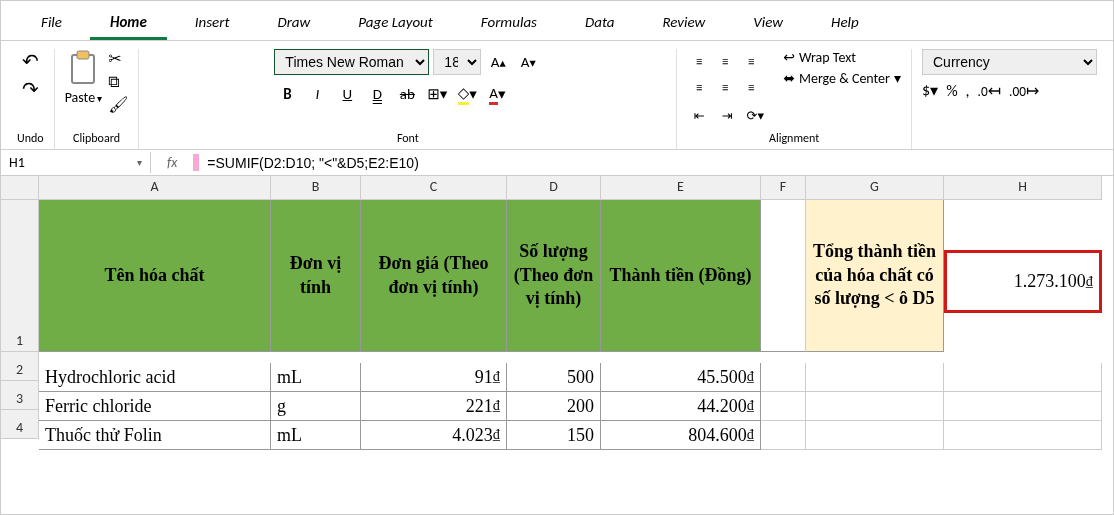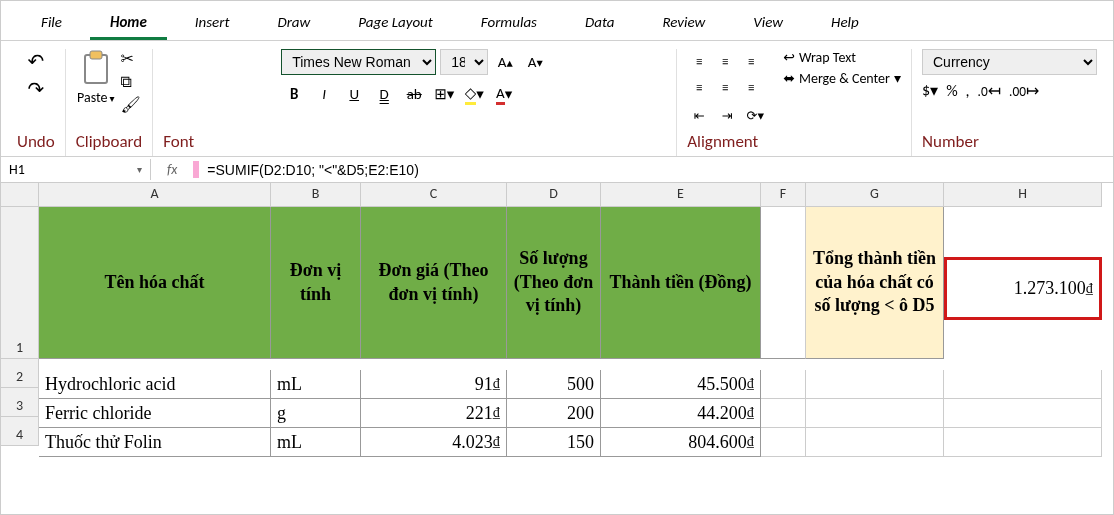--- a/index.html
+++ b/index.html
@@ -8,21 +8,21 @@
 
 .ribbon-tabs { display: flex; padding: 6px 20px 0; gap: 8px; border-bottom: 1px solid #d0d0d0; }
 .ribbon-tab { padding: 6px 20px; cursor: pointer; font-size: 15px; font-style: italic; }
 .ribbon-tab.active { font-weight: 600; border-bottom: 3px solid #107c41; }
 
 
 .ribbon { display: flex; padding: 8px 6px 0; background: #fff; border-bottom: 1px solid #d0d0d0; }
 .ribbon-group { display: flex; flex-direction: column; align-items: center; padding: 0 10px; border-right: 1px solid #e0e0e0; }
 .ribbon-group:last-child { border-right: none; }
 .ribbon-group-content { display: flex; align-items: flex-start; gap: 6px; flex: 1; }
-.ribbon-group-label { font-size: 17px; color: #7f1d1d; padding: 4px 0; text-align: left; width: 100%; }
+.ribbon-group-label { font-size: 12px; color: #000000; padding: 4px 0; text-align: center; width: 100%; }
 
 .stacked-btns { display: flex; flex-direction: column; gap: 4px; }
 .stacked-btns span { font-size: 20px; cursor: pointer; }
 
 .paste-btn { display: flex; flex-direction: column; align-items: center; cursor: pointer; }
 .paste-caret::after { content: '▾'; font-size: 10px; margin-left: 2px; }
 
 .clipboard-icons { display: flex; flex-direction: column; gap: 4px; font-size: 16px; }
 
 .font-row { display: flex; gap: 4px; align-items: center; }
@@ -174,21 +174,20 @@
     <div class="ribbon-group-content number-col">
       <select class="number-select"><option>Currency</option></select>
       <div class="number-row">
         <span class="num-btn">$▾</span>
         <span class="num-btn">%</span>
         <span class="num-btn">,</span>
         <span class="num-btn"><small>.0</small>↤</span>
         <span class="num-btn"><small>.00</small>↦</span>
       </div>
     </div>
-    <div class="ribbon-group-label">Number</div>
   </div>
 </div>
 
 <div class="formula-bar">
   <div class="name-box">H1</div>
   <div class="fx-label">fx</div>
   <input class="formula-input" value="=SUMIF(D2:D10; &quot;&lt;&quot;&amp;D5;E2:E10)" style="">
 </div>
 
 <div>

